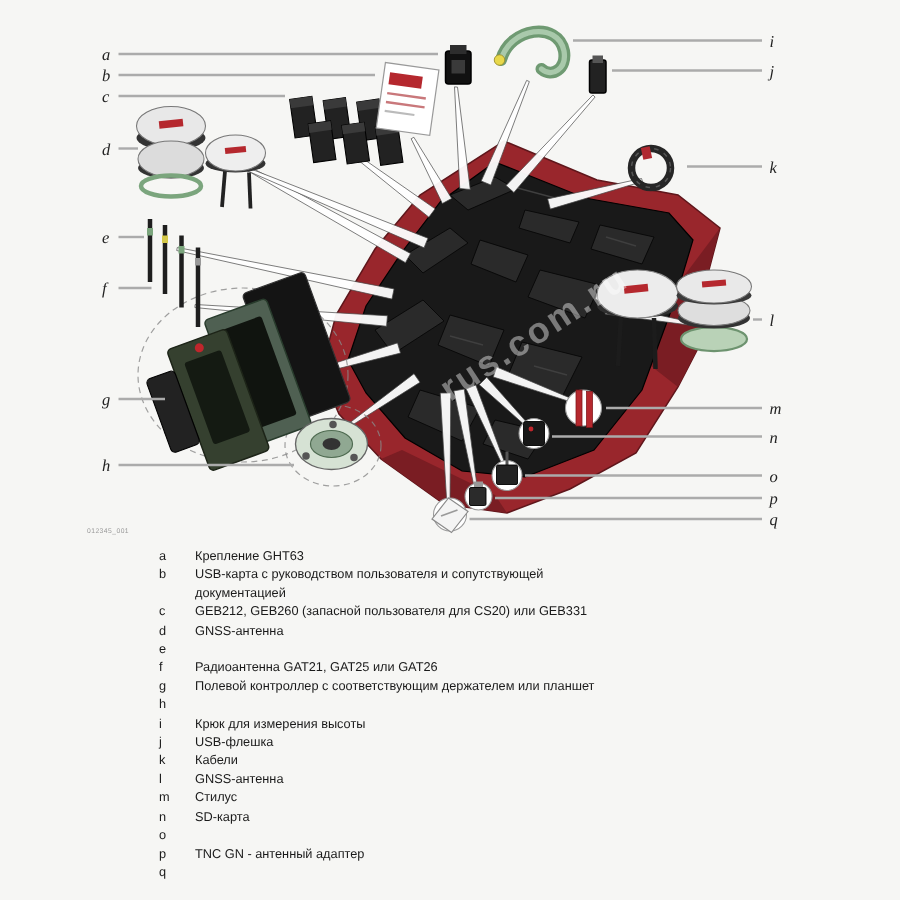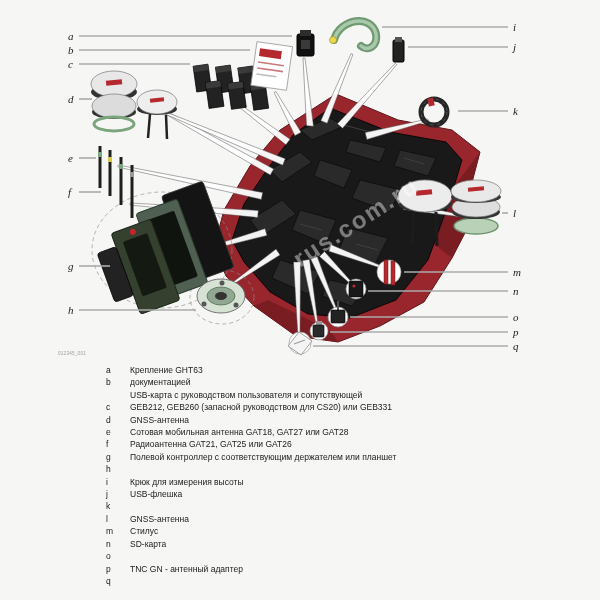--- a/index.html
+++ b/index.html
@@ -295,44 +295,40 @@
     <div class="legend-row">
       <span class="legend-letter">a</span>
       <span class="legend-text">
           <div>Крепление GHT63</div>
           <div></div>
         </span>
     </div>
     <div class="legend-row">
       <span class="legend-letter">b</span>
       <span class="legend-text">
+          <div>USB-карта с руководством пользователя и сопутствующей</div>
           <div>документацией</div>
-          <div>USB-карта с руководством пользователя и сопутствующей</div>
         </span>
     </div>
     <div class="legend-row">
       <span class="legend-letter">c</span>
       <span class="legend-text">
-          <div>GEB212, GEB260 (запасной руководством для CS20) или GEB331</div>
+          <div>GEB212, GEB260 (запасной пользователя для CS20) или GEB331</div>
           <div></div>
         </span>
     </div>
     <div class="legend-row">
       <span class="legend-letter">d</span>
       <span class="legend-text">
           <div>GNSS-антенна</div>
           <div></div>
         </span>
     </div>
     <div class="legend-row">
       <span class="legend-letter">e</span>
-      <span class="legend-text">
-          <div>Сотовая мобильная антенна GAT18, GAT27 или GAT28</div>
-          <div></div>
-        </span>
     </div>
     <div class="legend-row">
       <span class="legend-letter">f</span>
       <span class="legend-text">
           <div>Радиоантенна GAT21, GAT25 или GAT26</div>
           <div></div>
         </span>
     </div>
     <div class="legend-row">
       <span class="legend-letter">g</span>
@@ -353,20 +349,24 @@
     </div>
     <div class="legend-row">
       <span class="legend-letter">j</span>
       <span class="legend-text">
           <div>USB-флешка</div>
           <div></div>
         </span>
     </div>
     <div class="legend-row">
       <span class="legend-letter">k</span>
+      <span class="legend-text">
+          <div>Кабели</div>
+          <div></div>
+        </span>
     </div>
     <div class="legend-row">
       <span class="legend-letter">l</span>
       <span class="legend-text">
           <div>GNSS-антенна</div>
           <div></div>
         </span>
     </div>
     <div class="legend-row">
       <span class="legend-letter">m</span>

